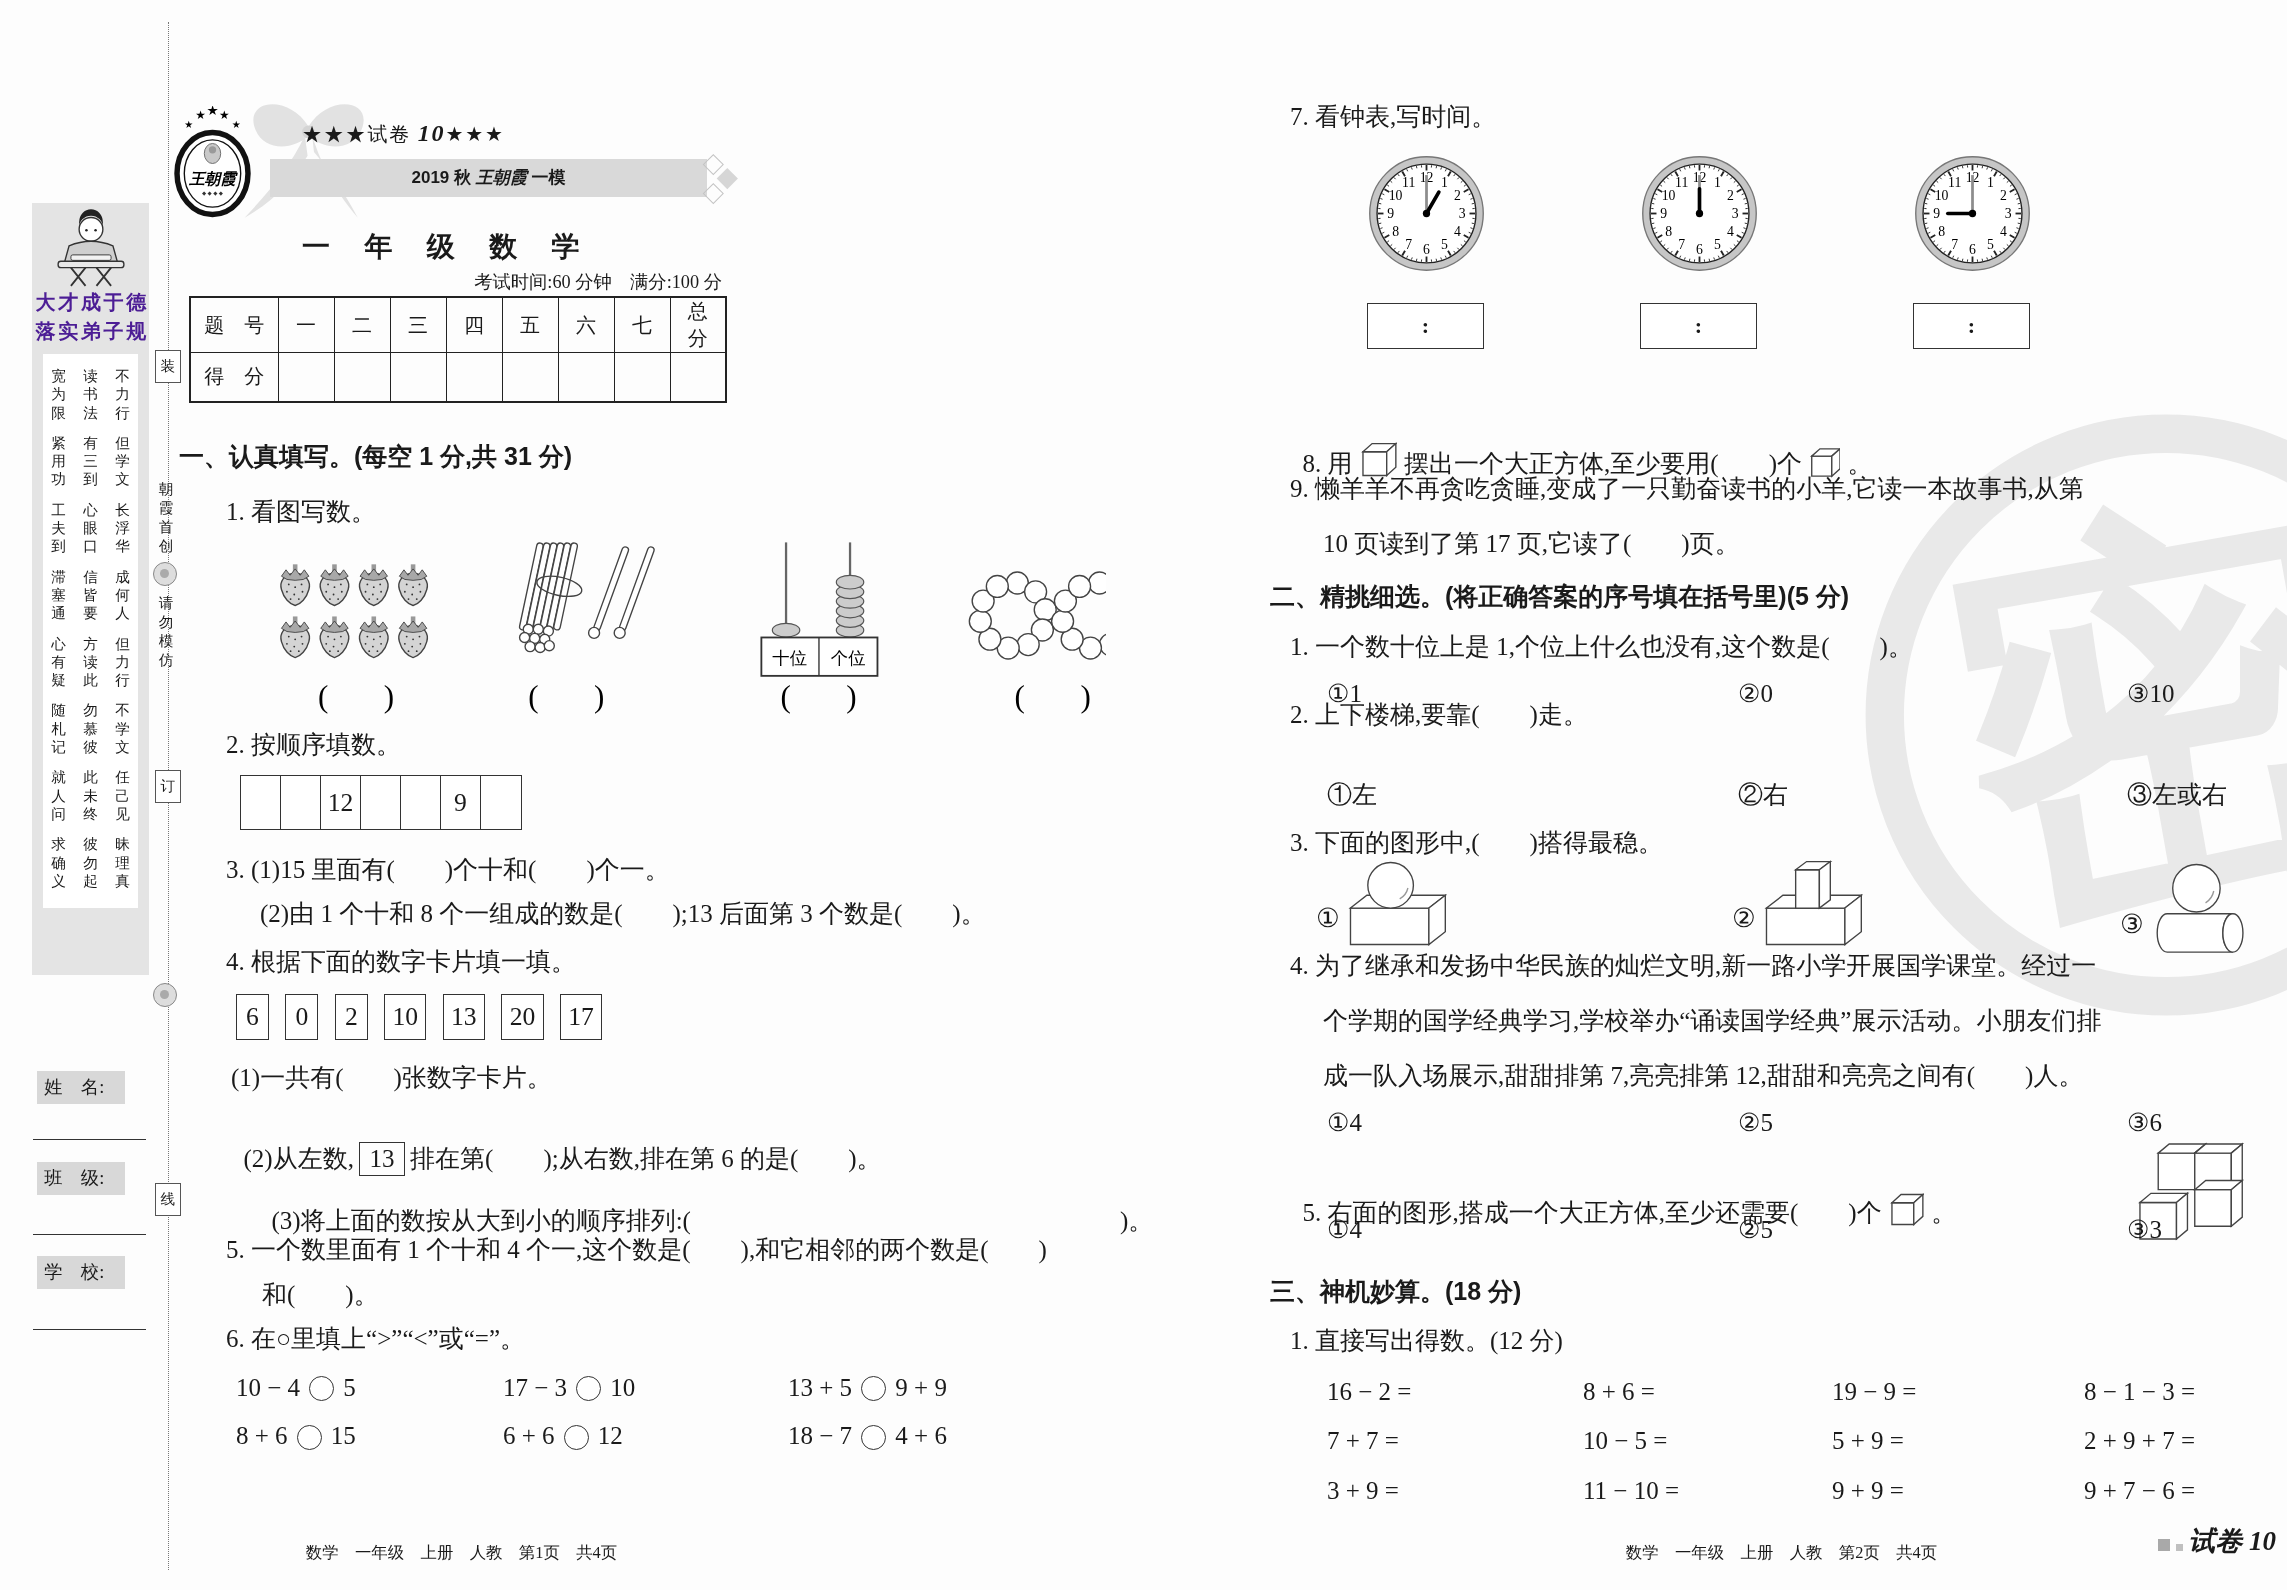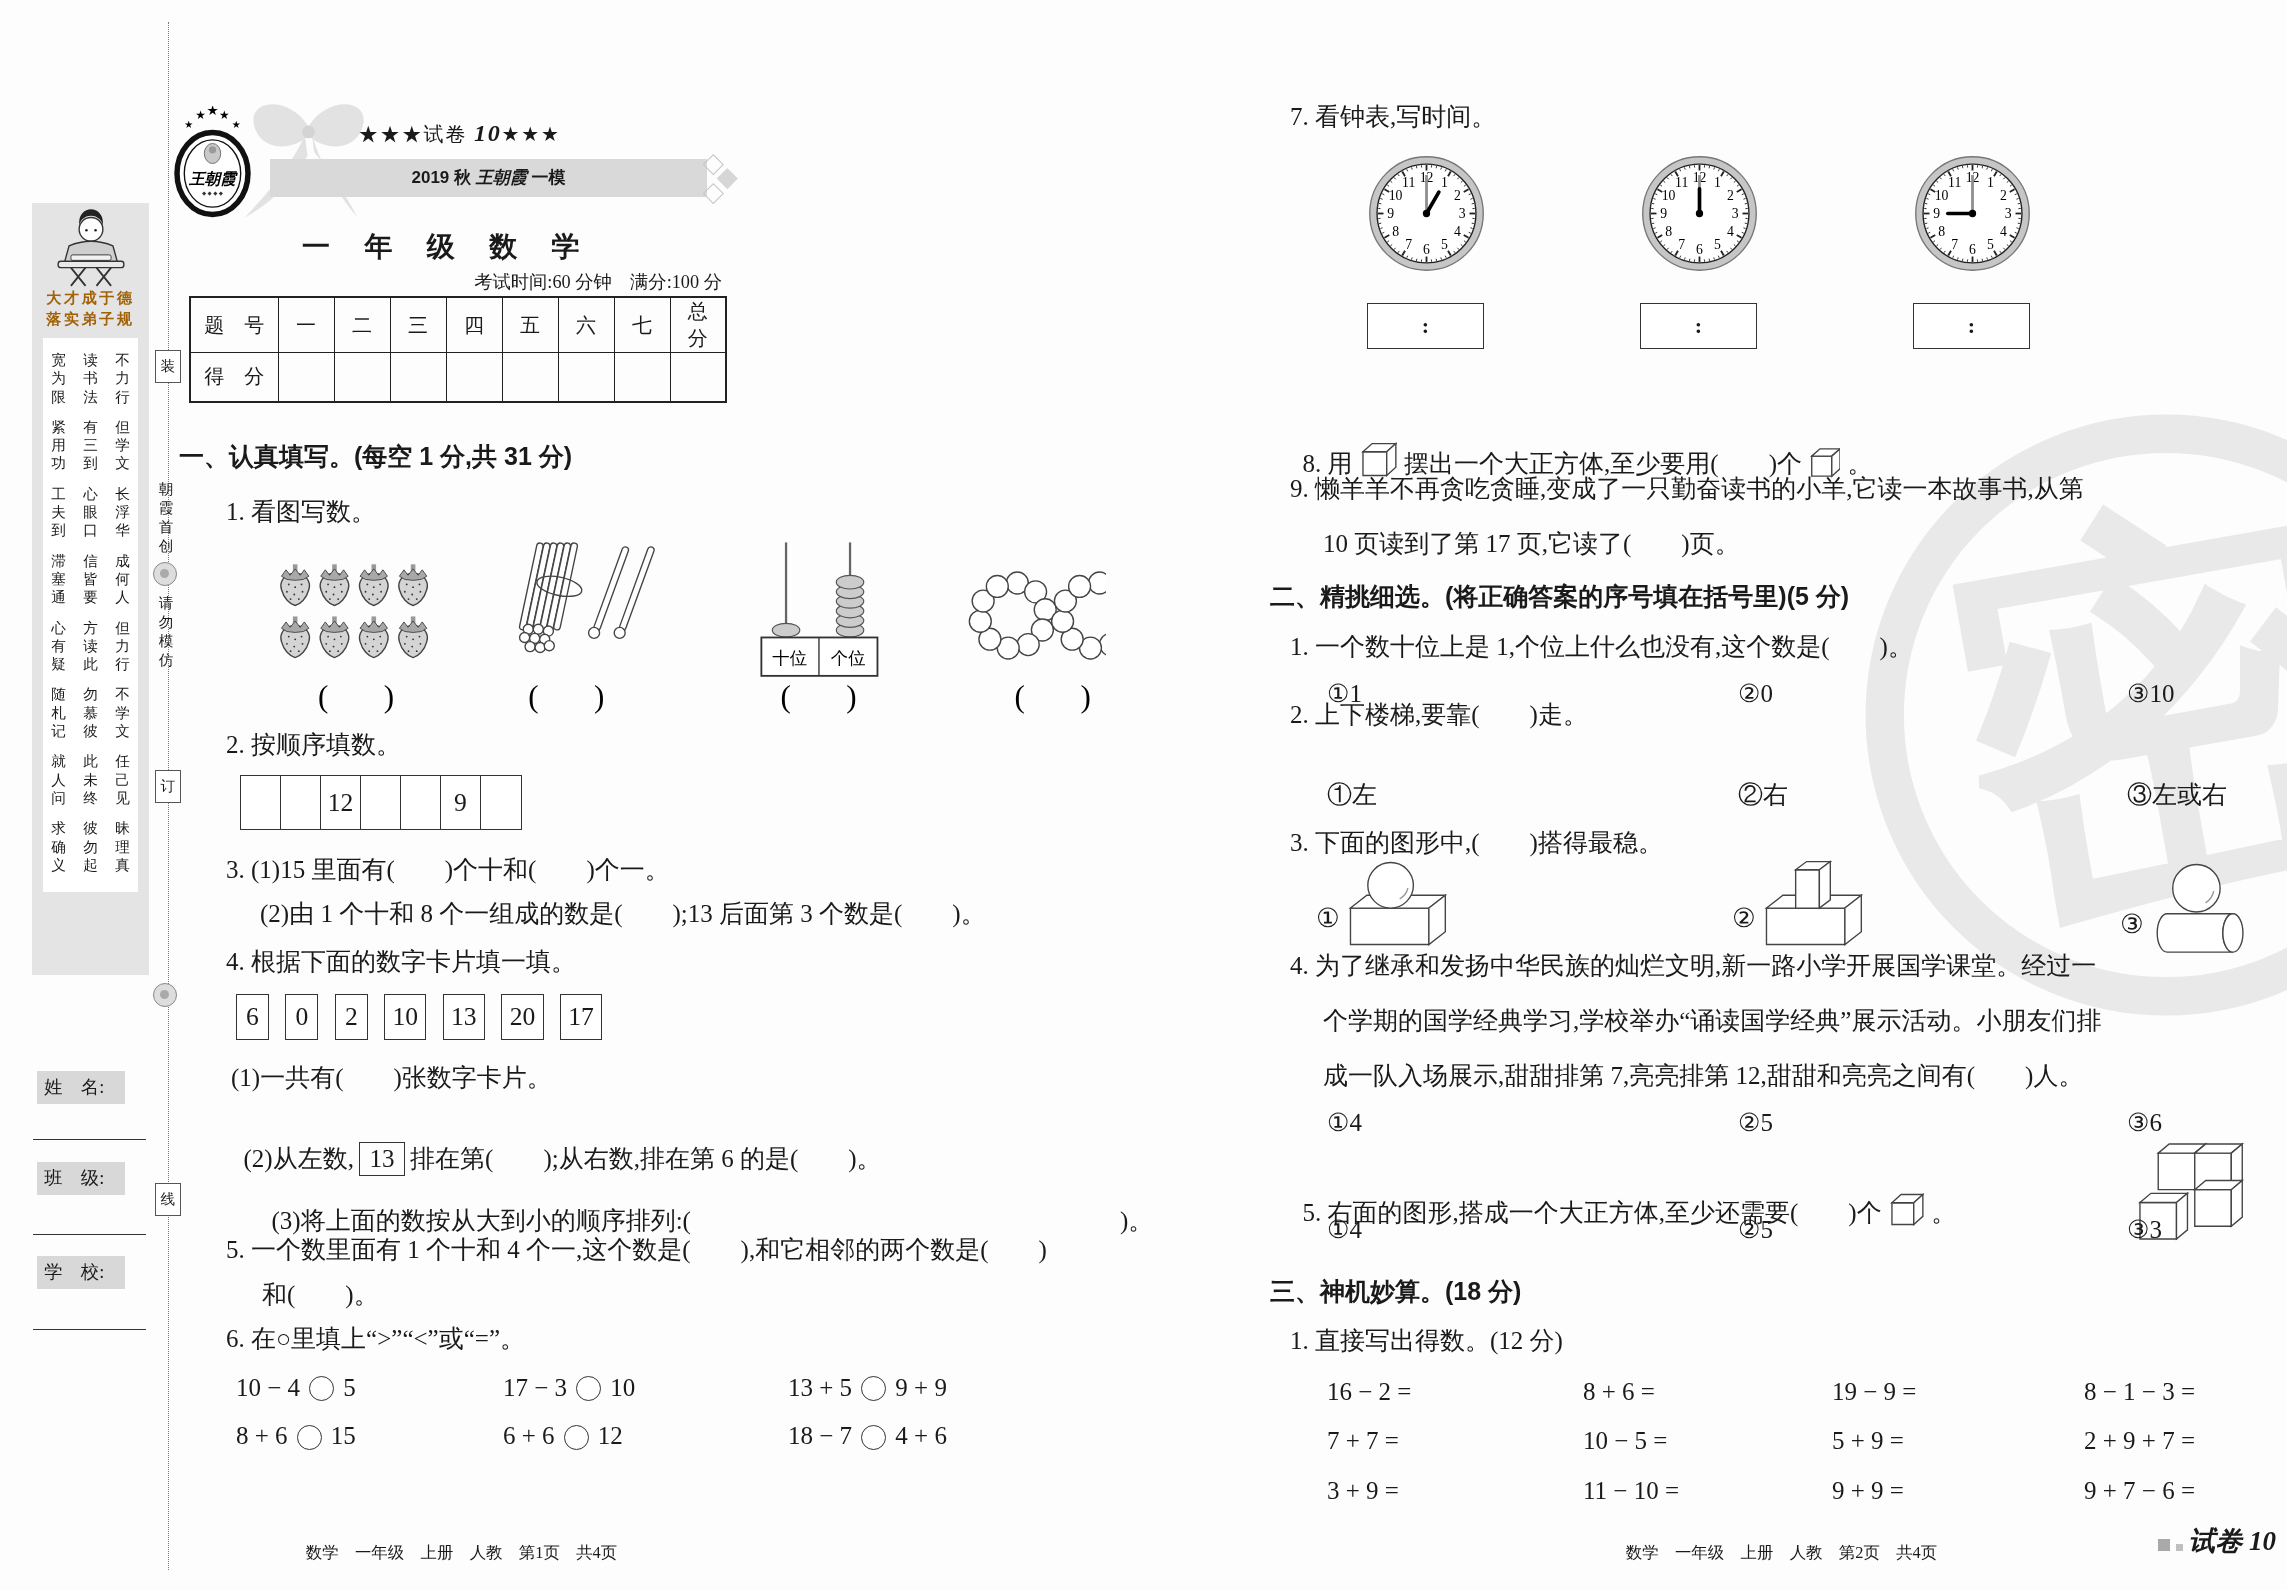--- a/index.html
+++ b/index.html
@@ -8,41 +8,41 @@
   *{box-sizing:border-box;}
   html,body{margin:0;padding:0;}
   body{
     width:2287px;height:1591px;position:relative;background:#fdfdfd;color:var(--ink);
     font-family:"Liberation Serif","DejaVu Serif",serif;overflow:hidden;
   }
   .abs{position:absolute;}
   .t{font-size:25px;white-space:pre;line-height:1.25;}
   .sec{font-family:"Liberation Sans","DejaVu Sans",sans-serif;font-weight:bold;font-size:25px;white-space:pre;}
   
-  #stars-line{left:302px;top:120px;width:315px;text-align:center;font-size:20px;letter-spacing:1.8px;}
+  #stars-line{left:302px;top:120px;width:315px;font-size:20px;letter-spacing:1.8px;}
   #stars-line .exam-no{font-weight:bold;font-style:italic;font-size:24px;}
   #band{left:270px;top:159px;width:437px;height:38px;background:var(--band);
         text-align:center;line-height:38px;font-size:17px;font-weight:bold;
         font-family:"Liberation Sans","DejaVu Sans",sans-serif;}
   #band .brand{font-style:italic;font-family:"Liberation Serif",serif;}
   #diamonds{left:700px;top:155px;width:42px;height:55px;}
   .dia{position:absolute;width:14.6px;height:14.6px;border:1.8px solid #c4c4c4;transform:rotate(45deg);}
   .dia.f{background:#d6d6d6;border:none;}
   #grade-title{left:302px;top:228px;width:340px;text-align:left;font-size:28px;font-weight:bold;letter-spacing:13.7px;}
   #exam-info{left:384px;top:269px;width:338px;text-align:right;font-size:18.3px;white-space:pre;}
   
   #score-table{left:189px;top:296px;border-collapse:collapse;}
   #score-table td{border:1.4px solid #222;height:49px;text-align:center;font-size:20px;padding:0;}
   #score-table{border:2.7px solid #222;}
   #score-table td.lab{width:88px;}
   #score-table td.c{width:56px;}
   
   #sidebar-panel{left:32px;top:203px;width:117px;height:772px;background:var(--sidebar);padding-top:5.5px;}
   #kid{display:block;margin:0 auto;}
-  .motto{font-size:15px;font-weight:bold;text-align:center;letter-spacing:2.7px;margin-top:1.8px;color:#a16207;}
+  .motto{font-size:20px;font-weight:bold;text-align:right;letter-spacing:2.7px;margin-top:1.8px;color:#4c1d95;}
   #verse-box{width:95px;background:#fff;margin:9.1px auto 0;padding:12.8px 6.4px 5.5px;}
   .vgroup{display:flex;justify-content:space-between;margin-bottom:12px;}
   .vcol{width:18.3px;font-size:14.6px;line-height:18.3px;text-align:center;}
   .field-label{left:37px;width:88px;height:33px;background:var(--field);font-size:18.3px;line-height:33px;padding-left:7.3px;white-space:pre;}
   .field-line{left:33px;width:113px;border-bottom:1.8px solid #333;height:0;}
   
   #binding-line{left:168px;top:22px;height:1548px;border-left:1.8px dotted #777;width:0;}
   .bind-box{left:155px;width:25.6px;height:33px;border:0.9px solid #555;background:#fff;
             font-size:14.6px;display:flex;align-items:center;justify-content:center;}
   .vstack{left:156px;width:20px;font-size:14.6px;line-height:19px;text-align:center;white-space:normal;}

